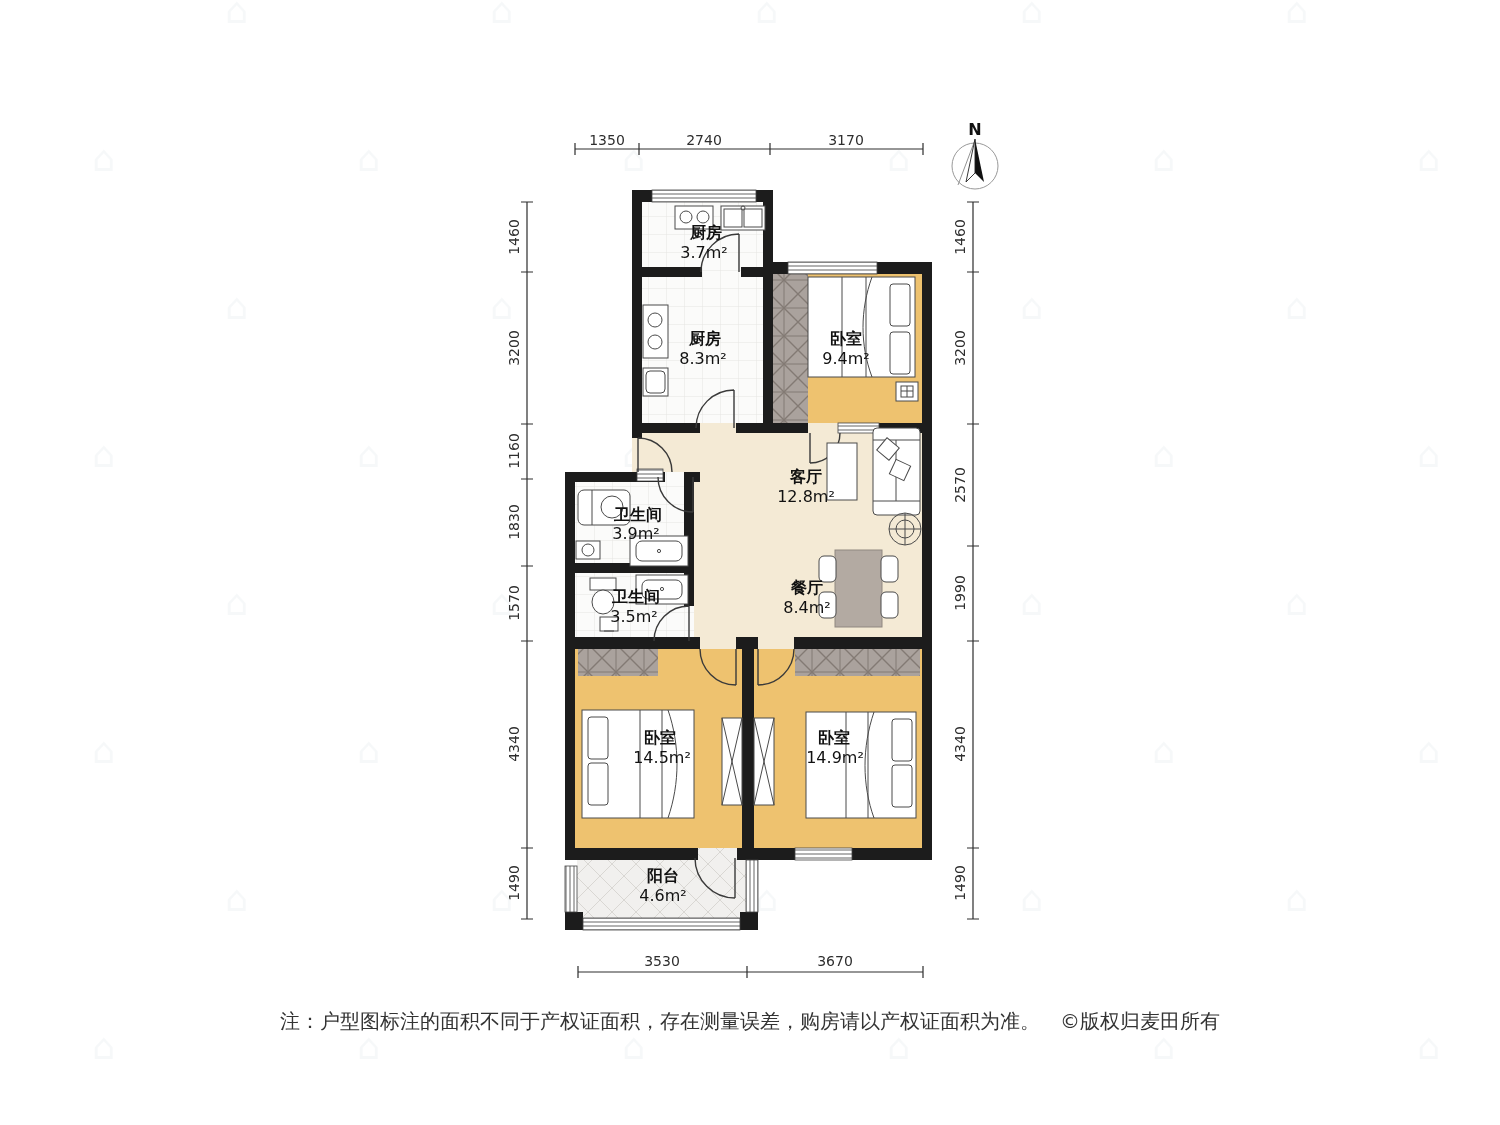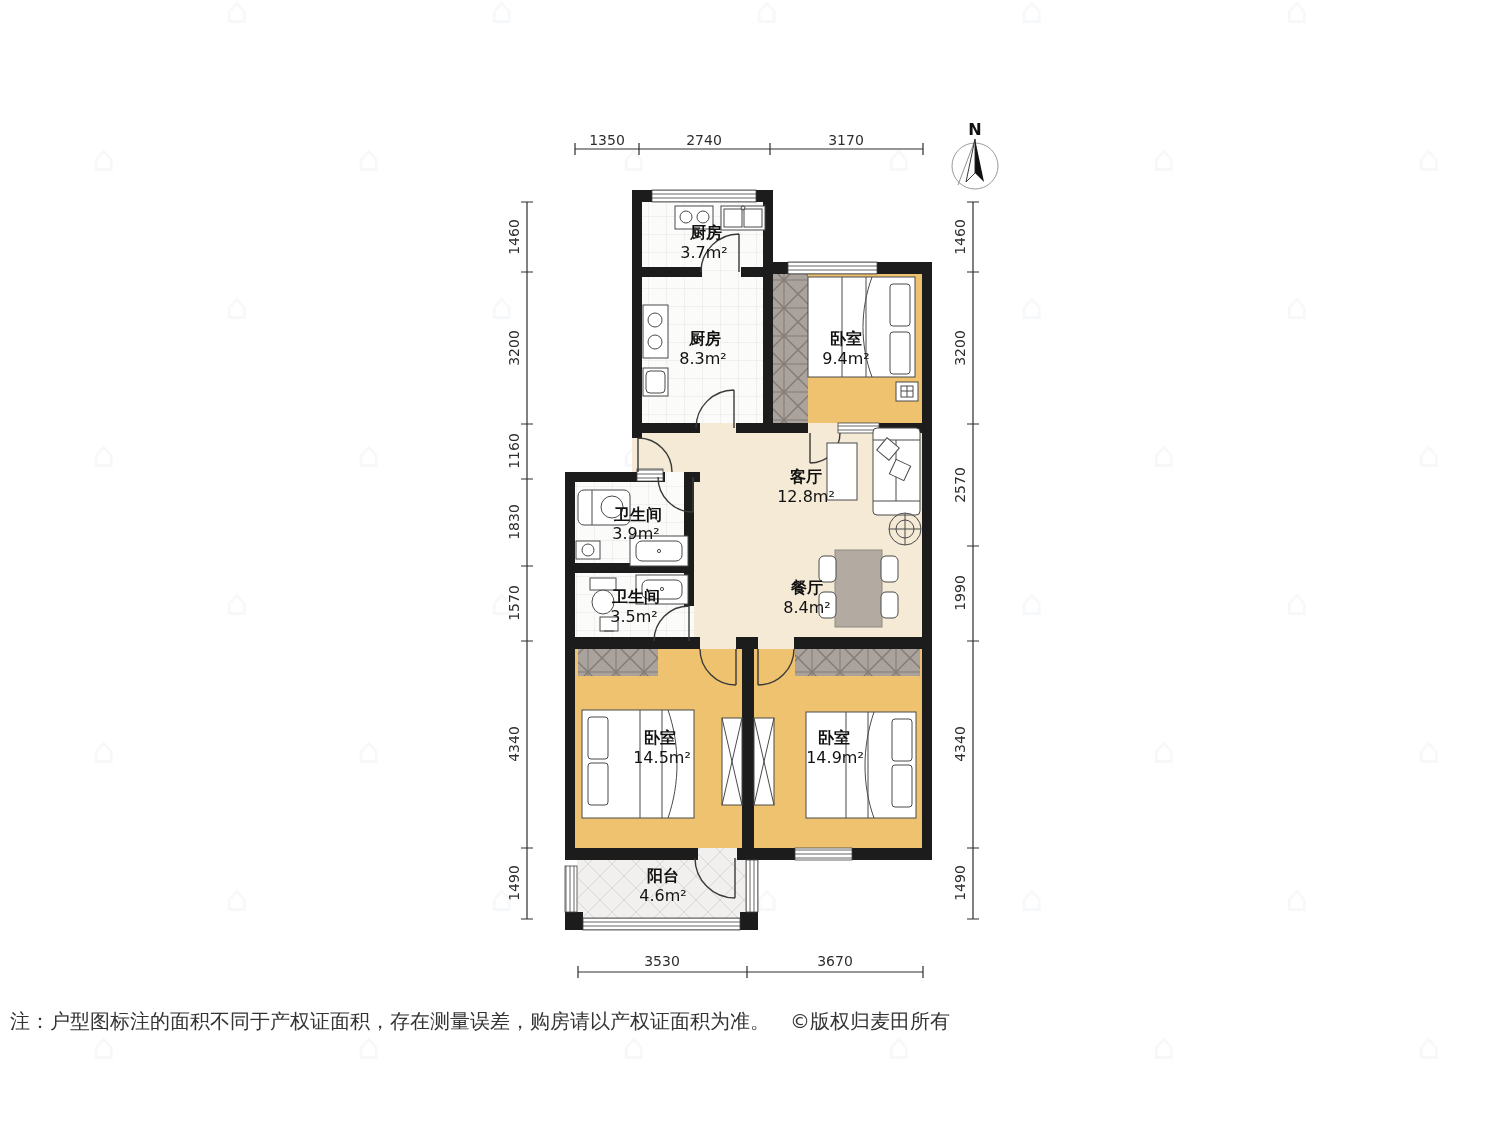--- a/index.html
+++ b/index.html
@@ -16,21 +16,21 @@
   .door{stroke:#3a3a3a;stroke-width:1.4;fill:none;}
   .furn{fill:#ffffff;stroke:#4a4a4a;stroke-width:1;}
   .furnline{stroke:#4a4a4a;stroke-width:1;fill:none;}
   .table{fill:var(--table,#b3aaa2);stroke:#8f8780;stroke-width:1;}
   text{font-family:"DejaVu Sans","Liberation Sans",sans-serif;fill:var(--label_text,#111);}
   .room-name{font-size:16px;font-weight:600;text-anchor:middle;}
   .room-area{font-size:16px;font-weight:500;text-anchor:middle;}
   .dim{stroke:var(--dim_text,#2e2e2e);stroke-width:1.2;}
   .dim-label{font-size:14px;fill:var(--dim_text,#2e2e2e);text-anchor:middle;}
   .north-label{font-size:16px;font-weight:700;text-anchor:middle;}
-  #footer{position:absolute;left:0;top:1008px;width:1500px;
+  #footer{position:absolute;left:0;top:1008px;width:1500px;text-align:center;
           font-size:20px;color:var(--footer_text,#333);}
   #footer span{margin:0 10px;}
 </style>
 </head>
 <body>
 
 <div id="stage">
 
   <div style="position:absolute;inset:0;">
       <span class="wm" style="left: 225px; top: -10px;">⌂</span>

